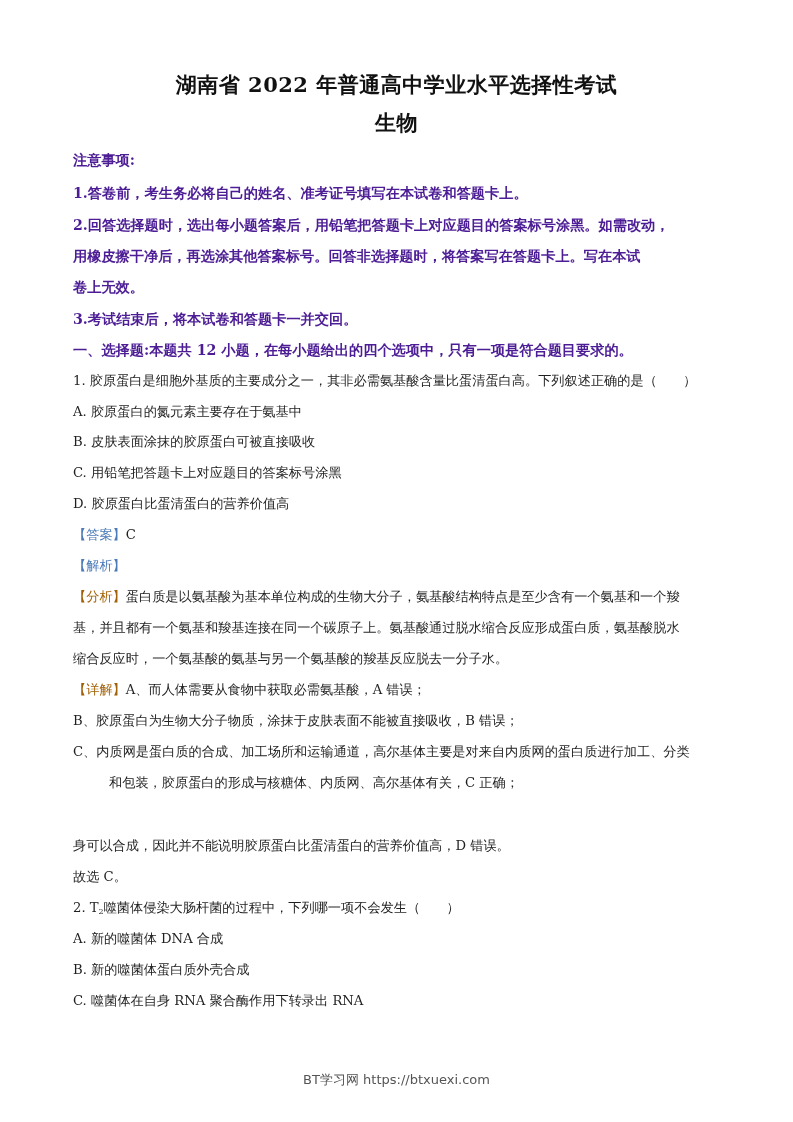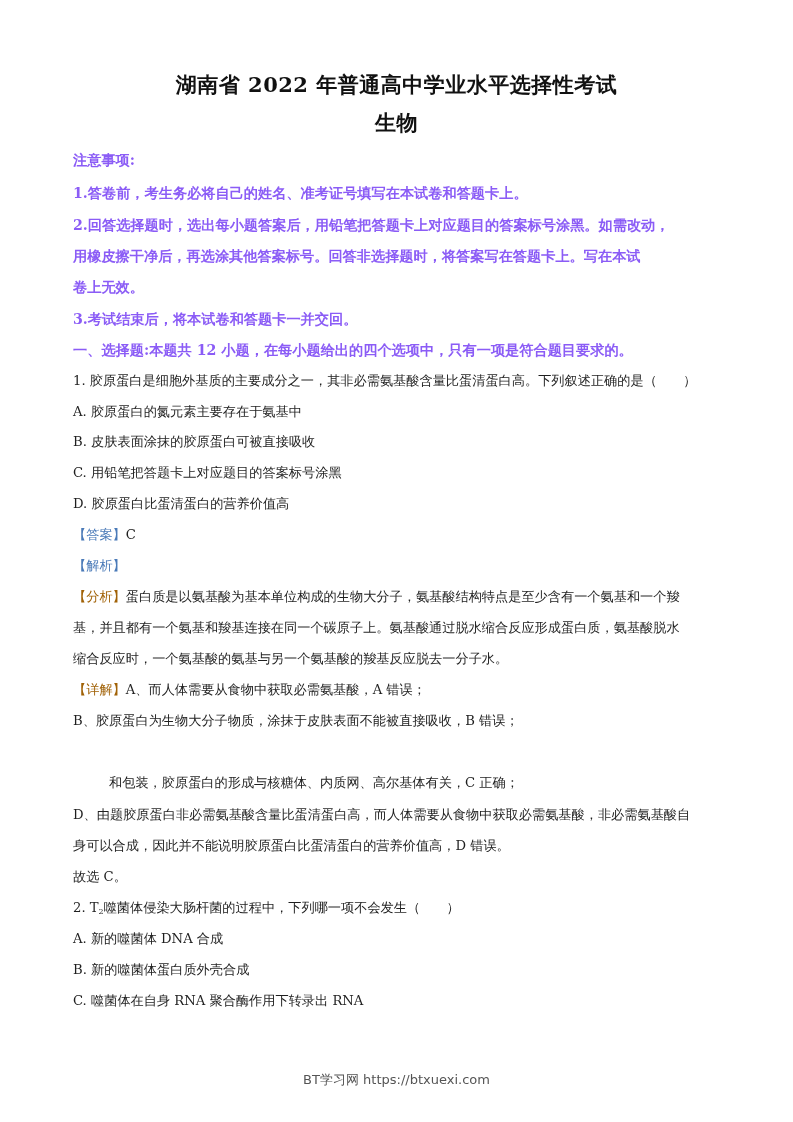--- a/index.html
+++ b/index.html
@@ -37,21 +37,21 @@
       left: 73px;
       width: 660px;
       white-space: nowrap;
       font-size: 13.2px;
       line-height: 20px;
       color: #1f1f1f;
     }
     .bold {
       font-weight: bold;
       font-size: 14.2px;
-      color: #8b5cf6;
+      color: #4c1d95;
     }
     .tag {
       color: #4a7ab8;
       font-family: Liberation Serif, serif;
     }
     .tag-dark {
       color: #a16207;
     }
     sub.small {
       font-size: 8px;
@@ -100,22 +100,22 @@
   <div class="line" style="top:587px;">
     <span class="tag-dark">【分析】</span><span>蛋白质是以氨基酸为基本单位构成的生物大分子，氨基酸结构特点是至少含有一个氨基和一个羧</span>
   </div>
   <div class="line" style="top:618px;">基，并且都有一个氨基和羧基连接在同一个碳原子上。氨基酸通过脱水缩合反应形成蛋白质，氨基酸脱水</div>
   <div class="line" style="top:649px;">缩合反应时，一个氨基酸的氨基与另一个氨基酸的羧基反应脱去一分子水。</div>
 
   <div class="line" style="top:680px;">
     <span class="tag-dark">【详解】</span><span>A、而人体需要从食物中获取必需氨基酸，A 错误；</span>
   </div>
   <div class="line" style="top:711px;">B、胶原蛋白为生物大分子物质，涂抹于皮肤表面不能被直接吸收，B 错误；</div>
+  <div class="line" style="top:742px;">C、内质网是蛋白质的合成、加工场所和运输通道，高尔基体主要是对来自内质网的蛋白质进行加工、分类</div>
   <div class="line" style="top:773px;margin-left:36px;">和包装，胶原蛋白的形成与核糖体、内质网、高尔基体有关，C 正确；</div>
-  <div class="line" style="top:805px;">D、由题胶原蛋白非必需氨基酸含量比蛋清蛋白高，而人体需要从食物中获取必需氨基酸，非必需氨基酸自</div>
   <div class="line" style="top:836px;">身可以合成，因此并不能说明胶原蛋白比蛋清蛋白的营养价值高，D 错误。</div>
 
   <div class="line" style="top:867px;">故选 C。</div>
 
   <div class="line" style="top:898px;">
     <span>2. T</span><sub class="small">2</sub><span>噬菌体侵染大肠杆菌的过程中，下列哪一项不会发生（　　）</span>
   </div>
   <div class="line" style="top:929px;">A. 新的噬菌体 DNA 合成</div>
   <div class="line" style="top:960px;">B. 新的噬菌体蛋白质外壳合成</div>
   <div class="line" style="top:991px;">C. 噬菌体在自身 RNA 聚合酶作用下转录出 RNA</div>

